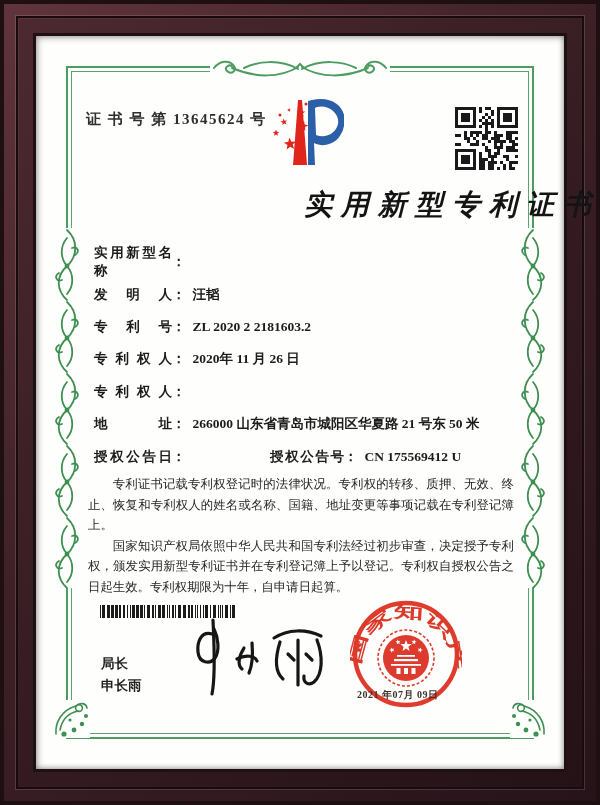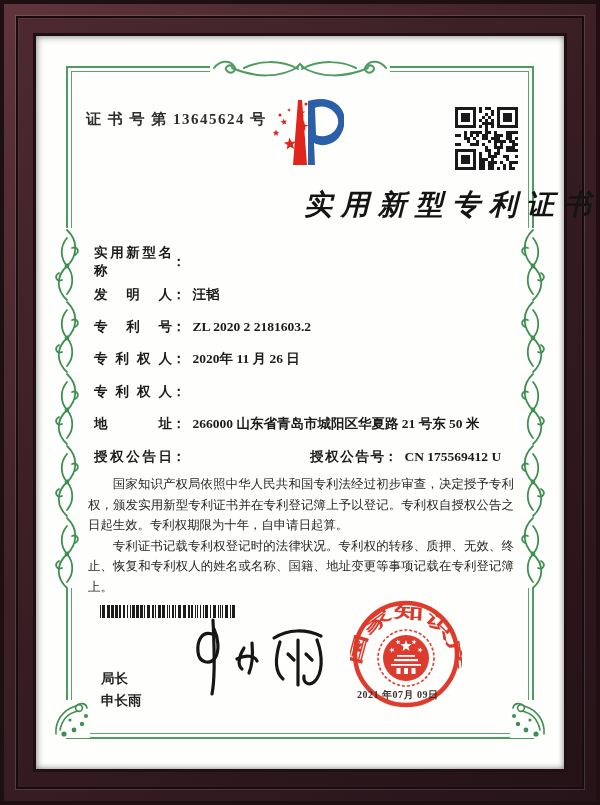--- a/index.html
+++ b/index.html
@@ -24,27 +24,27 @@
   .logo{position:absolute;left:256px;top:95px;}
   .qr{position:absolute;left:455px;top:107px;}
   .title{position:absolute;left:0;right:0;top:186px;text-align:right;font-size:28px;
          font-weight:700;color:#141414;letter-spacing:9px;text-indent:9px;font-style:italic;}
   .fields{position:absolute;left:94px;top:246px;width:422px;}
   .frow{position:relative;height:32.4px;display:flex;align-items:center;font-size:13.5px;
         color:#1c1c1c;font-weight:600;}
   .flabel{display:inline-block;width:78px;text-align:justify;text-align-last:justify;}
   .fcolon{margin:0 2px 0 0;}
   .fval{margin-left:5px;white-space:nowrap;}
-  .pair2{position:absolute;left:176px;top:0;height:32.4px;display:flex;align-items:center;margin-left:40px;}
+  .pair2{position:absolute;left:176px;top:0;height:32.4px;display:flex;align-items:center;}
   .pair2 .flabel{width:74px;}
   .paras{position:absolute;left:88px;top:474px;width:426px;font-size:12.4px;line-height:20.6px;
          color:#262626;text-align:justify;font-weight:500;}
   .paras p{margin:0;text-indent:2em;}
   .barcode{position:absolute;left:100px;top:605px;}
-  .officer{position:absolute;left:101px;top:668px;font-family:"Liberation Sans","DejaVu Sans",sans-serif;
+  .officer{position:absolute;left:101px;top:653px;font-family:"Liberation Sans","DejaVu Sans",sans-serif;
            font-size:13.5px;font-weight:700;color:#222;line-height:22px;}
   .signature{position:absolute;left:182px;top:614px;}
   .seal{position:absolute;left:350px;top:598px;opacity:.95;}
   .sealdate{position:absolute;left:357px;top:688px;font-size:10px;font-weight:700;
             color:#3e322c;letter-spacing:.5px;z-index:5;white-space:nowrap;}
 </style>
 </head>
 <body>
 
 <div id="stage">
@@ -327,22 +327,22 @@
         <span class="fcolon">：</span>
       <span class="pair2">
         <span class="flabel">授权公告号</span>
           <span class="fcolon">：</span>
           <span class="fval">CN 175569412 U</span>
       </span>
     </div>
   </div>
 
   <div class="paras">
+    <p>专利证书记载专利权登记时的法律状况。专利权的转移、质押、无效、终止、恢复和专利权人的姓名或名称、国籍、地址变更等事项记载在专利登记簿上。</p>
     <p>国家知识产权局依照中华人民共和国专利法经过初步审查，决定授予专利权，颁发实用新型专利证书并在专利登记簿上予以登记。专利权自授权公告之日起生效。专利权期限为十年，自申请日起算。</p>
-    <p>专利证书记载专利权登记时的法律状况。专利权的转移、质押、无效、终止、恢复和专利权人的姓名或名称、国籍、地址变更等事项记载在专利登记簿上。</p>
   </div>
 
   <svg class="barcode" width="138" height="13" viewBox="0 0 138 13">
     <g id="bars" fill="#1c1c1c">
         <rect x="0" y="0" width="1" height="13"></rect>
         <rect x="2" y="0" width="3" height="13"></rect>
         <rect x="7" y="0" width="3" height="13"></rect>
         <rect x="11" y="0" width="3" height="13"></rect>
         <rect x="15" y="0" width="3" height="13"></rect>
         <rect x="19" y="0" width="2" height="13"></rect>

